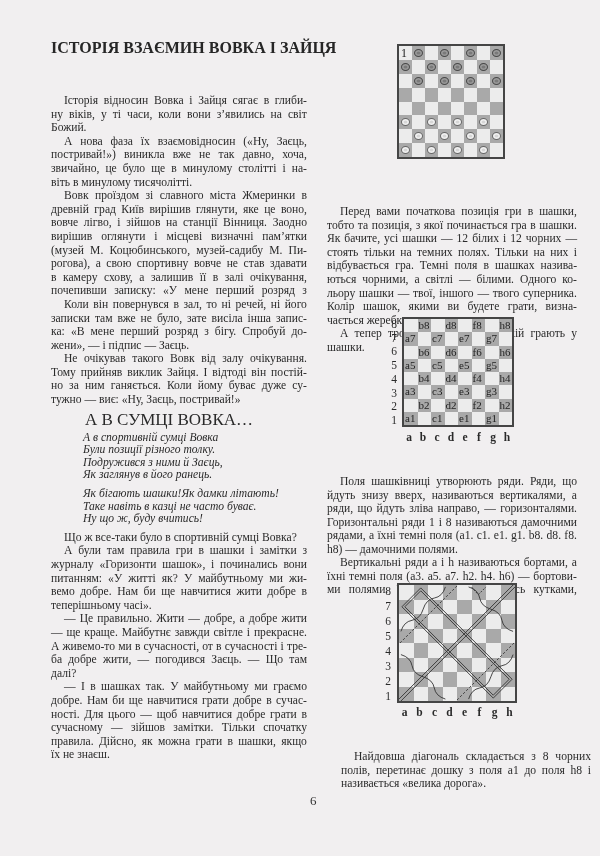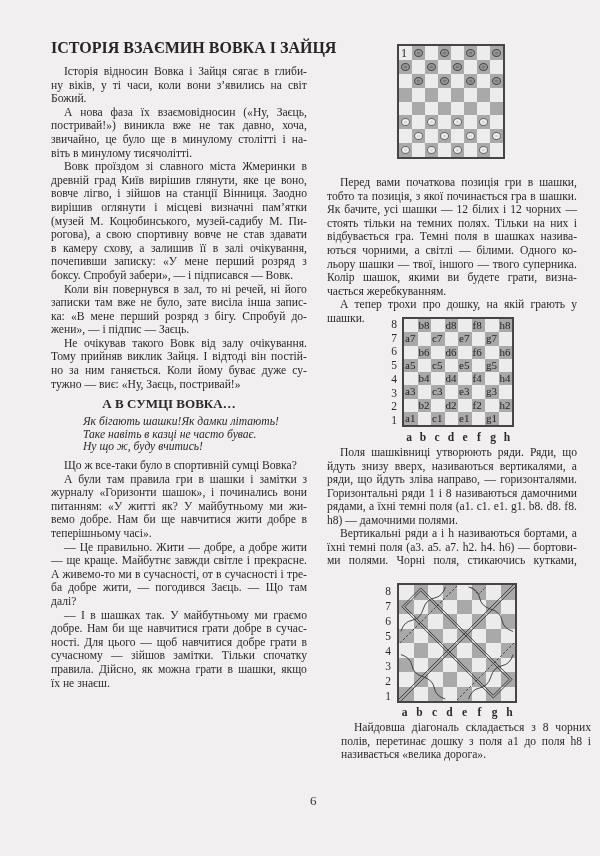--- a/index.html
+++ b/index.html
@@ -7,29 +7,29 @@
     width: 600px; height: 856px; position: relative; overflow: hidden;
     background: #f1eff0;
     font-family: "Liberation Serif", "DejaVu Serif", serif;
     color: #2a2a2a;
   }
   .abs { position: absolute; }
   .title {
     left: 51px; top: 40px; width: 256px; text-align: center;
     font-weight: bold; font-size: 16px; line-height: 16px; color: #262626; white-space: nowrap;
   }
-  .textblock { font-size: 11.6px; line-height: 13.6px; }
+  .textblock { font-size: 11.6px; line-height: 13.6px; margin-top: 29px; }
   .textblock.tight { line-height: 13.5px; }
   .ln { white-space: nowrap; height: 13.6px; }
   .tight .ln { height: 13.5px; }
   .ln.j { display: flex; justify-content: space-between; }
   .ln.ind { padding-left: 13px; }
   .subhead {
     margin: 5px 0 4px 0; height: 16px; line-height: 16px; text-align: center;
-    font-weight: bold; font-size: 13px; padding-right: 20px;
+    font-weight: normal; font-size: 17px; padding-right: 20px;
   }
   .poem { padding-left: 32px; margin-bottom: 5px; }
   .poem .para { margin-bottom: 6px; }
   .poem .para:last-child { margin-bottom: 0; }
   .poem .ln { font-style: italic; height: 12.6px; line-height: 12.6px; }
   .board { position: absolute; }
   .board .grid {
     position: absolute; inset: 0; display: grid;
     grid-template-columns: repeat(8, 1fr); grid-template-rows: repeat(8, 1fr);
     border: 2px solid #454545; box-sizing: border-box; background: #ececec;
@@ -184,21 +184,20 @@
         </div>
         <div class="ln j">
           <span>почепивши</span>
           <span>записку:</span>
           <span>«У</span>
           <span>мене</span>
           <span>перший</span>
           <span>розряд</span>
           <span>з</span>
         </div>
-        <div class="ln">боксу. Спробуй забери», — і підписався — Вовк.</div>
       </div>
       <div class="para">
         <div class="ln j ind">
           <span>Коли</span>
           <span>він</span>
           <span>повернувся</span>
           <span>в</span>
           <span>зал,</span>
           <span>то</span>
           <span>ні</span>
@@ -259,20 +258,26 @@
           <span>йому</span>
           <span>буває</span>
           <span>дуже</span>
           <span>су-</span>
         </div>
         <div class="ln">тужно — виє: «Ну, Заєць, постривай!»</div>
       </div>
     </div>
   <div class="subhead">А В СУМЦІ ВОВКА…</div>
   <div class="poem">
+      <div class="para">
+        <div class="ln">А в спортивній сумці Вовка</div>
+        <div class="ln">Були позиції різного толку.</div>
+        <div class="ln">Подружився з ними й Заєць,</div>
+        <div class="ln">Як заглянув в його ранець.</div>
+      </div>
       <div class="para">
         <div class="ln">Як бігають шашки!Як дамки літають!</div>
         <div class="ln">Таке навіть в казці не часто буває.</div>
         <div class="ln">Ну що ж, буду вчитись!</div>
       </div>
     </div>
   <div>
       <div class="para">
         <div class="ln ind">Що ж все-таки було в спортивній сумці Вовка?</div>
       </div>

